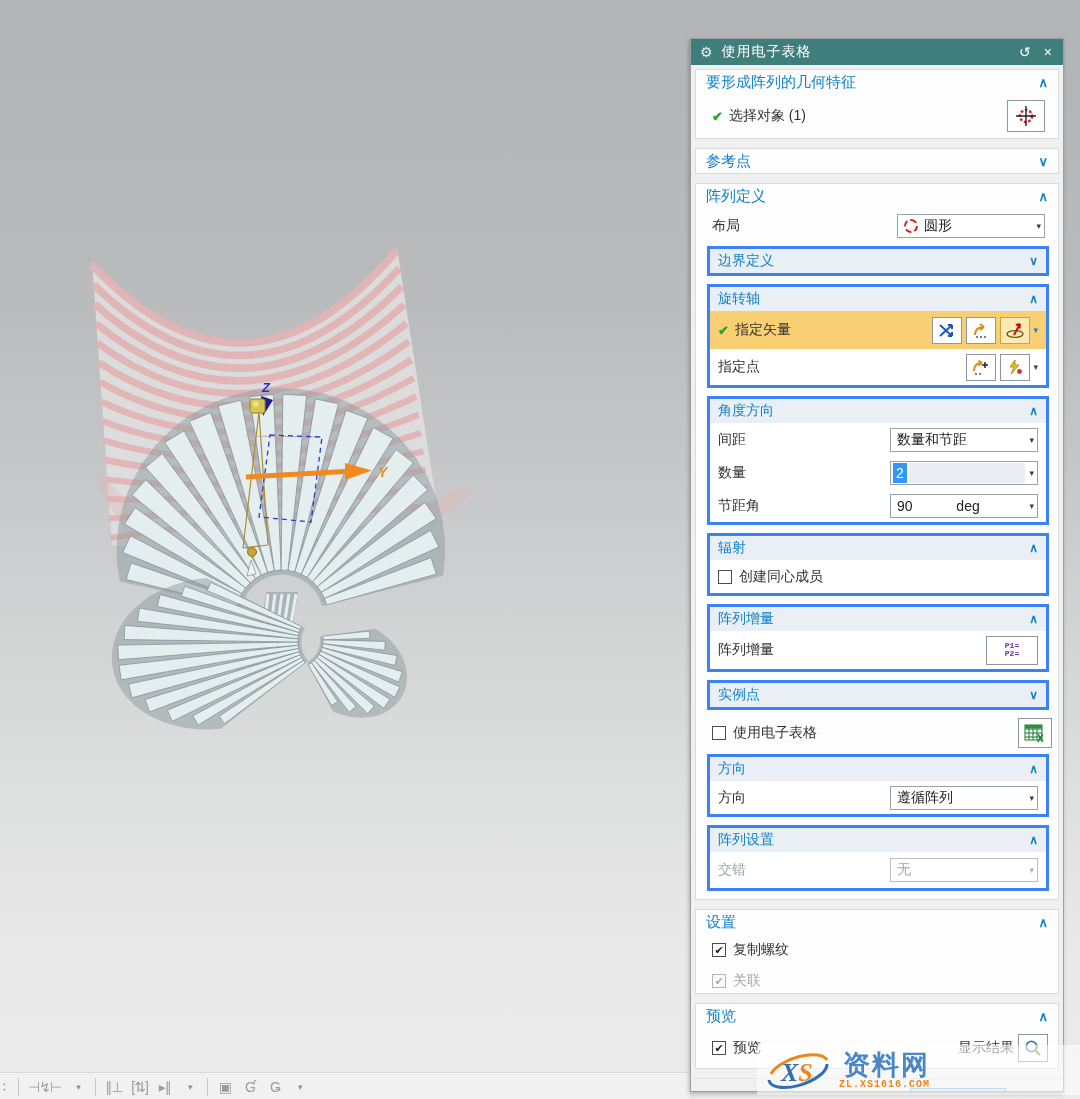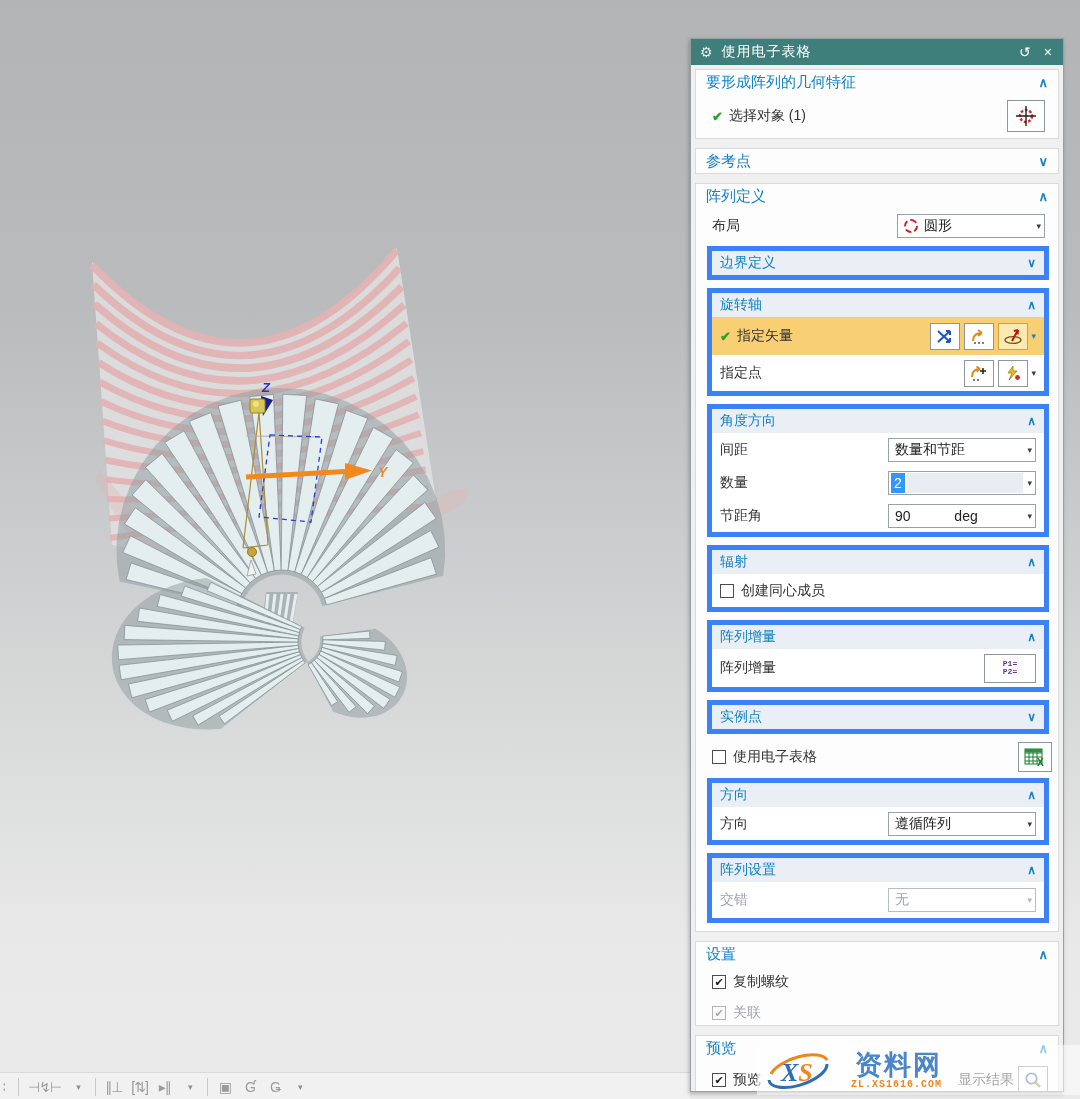--- a/index.html
+++ b/index.html
@@ -31,21 +31,21 @@
     font-size:14px;padding:0 9px;gap:9px;}
   .titlebar .t-gear{font-size:14px;color:#e8eeee;}
   .titlebar .t-title{letter-spacing:1px;}
   .titlebar .spacer{flex:1;}
   .titlebar .t-btn{font-size:14px;color:#fff;cursor:pointer;padding:0 2px;}
   .dlg-body{flex:1 1 auto;padding:4px 3px 12px 3px;overflow:hidden;display:flex;flex-direction:column;}
   .group{background:#fdfdfd;border:1px solid #dadada;margin:0 1px 9px 1px;flex:0 0 auto;}
   .ghead{display:flex;align-items:center;padding:3px 10px 2px 10px;color:#1283c6;font-size:15px;}
   .chev{margin-left:auto;color:#1283c6;font-weight:bold;font-size:13px;}
   .row{display:flex;align-items:center;padding:3px 13px 3px 16px;font-size:14px;color:#333;min-height:30px;}
-  .subbox{border:5px solid #3b82f6;margin:2px 9px 8px 11px;background:#fff;}
+  .subbox{border:3px solid #3b82f6;margin:2px 9px 8px 11px;background:#fff;}
   .subhead{display:flex;align-items:center;background:#e9eff5;padding:2px 8px;color:#1283c6;font-size:14px;min-height:20px;}
   .subhead .chev{font-size:12px;}
   .srow{display:flex;align-items:center;padding:2px 8px;font-size:14px;color:#333;min-height:29px;}
   .hl{background:#f8cf73;}
   .check{color:#2ea12e;font-weight:bold;margin-right:6px;font-size:13px;}
   
   .dropdown,.numfield{margin-left:auto;width:148px;height:24px;border:1px solid #9aa2a9;background:#fff;
     display:flex;align-items:center;padding:0 3px 0 6px;box-sizing:border-box;font-size:14px;color:#222;}
   .dd-caret{margin-left:auto;color:#3c3c3c;font-size:9px;padding-left:4px;}
   .circ-icon{width:10px;height:10px;border:2px dashed #cc2222;border-radius:50%;margin-right:6px;flex:0 0 auto;}
@@ -64,21 +64,21 @@
   .disabled-row{color:#a0a6ab;}
   .disabled-row .cb{border-color:#b4b4b4;background:#fafafa;color:#aaa;}
   .dd-disabled{color:#a0a6ab;border-color:#b7bdc2;}
   .dd-disabled .dd-caret{color:#b0b5ba;}
   .p1p2{display:flex;flex-direction:column;font-size:8px;line-height:8px;color:#6a2fa0;font-weight:bold;font-family:"Liberation Mono",monospace;}
   .footer{margin-top:auto;flex:0 0 48px;background:#f0f0f0;border-top:1px solid #e2e2e2;display:flex;align-items:center;}
   .ok-btn{margin-left:auto;margin-right:54px;min-width:96px;height:30px;background:#cfe5f7;border:1px solid #7fb2dc;
     display:flex;align-items:center;justify-content:center;font-size:14px;color:#1a1a1a;box-sizing:border-box;cursor:pointer;}
   
   .watermark{position:absolute;left:757px;top:1045px;width:323px;height:50px;background:rgba(255,255,255,.55);
-    display:flex;align-items:center;z-index:5;padding-left:2px;box-sizing:border-box;gap:12px;}
+    display:flex;align-items:center;z-index:5;padding-left:2px;box-sizing:border-box;}
   .wm-text{display:flex;flex-direction:column;align-items:flex-end;margin-left:2px;}
   .wm-name{font-size:27px;font-weight:bold;color:#4a86c8;letter-spacing:2px;line-height:28px;
     text-shadow:0 0 1px #fff,1px 1px 0 rgba(255,255,255,.8);}
   .wm-url{font-size:10px;font-weight:bold;color:#f08519;font-family:"Liberation Mono",monospace;letter-spacing:1px;}
 </style>
 </head>
 <body>
 
 <svg id="viewport" width="690" height="1072" viewBox="0 0 690 1072">
     <path d="M92,262 Q250,430 397,248 L436,500 Q250,575 112,545 Z" fill="#e0e1e2" opacity="0.85"></path>

